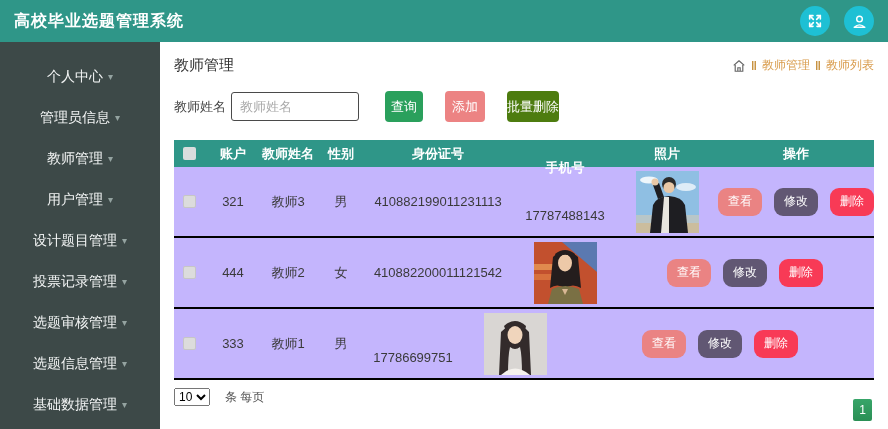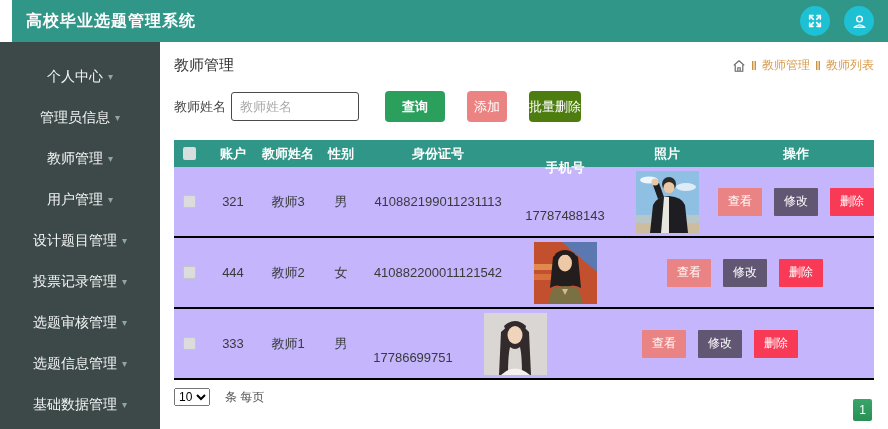--- a/index.html
+++ b/index.html
@@ -1,21 +1,21 @@
 <!DOCTYPE html>
 <html><head>
 <meta charset="utf-8">
 <style>
   * { margin:0; padding:0; box-sizing:border-box; }
   html,body { width:888px; height:429px; overflow:hidden; background:#fff;
     font-family:"Liberation Sans", sans-serif; }
 
   
   .topbar { height:42px; background:#2f9688; display:flex; align-items:center;
-    padding:0 14px;margin-left:12px; }
+    padding:0 14px; }
   .app-title { color:#fff; font-size:16px; font-weight:bold; letter-spacing:1px; }
   .topbar-icons { margin-left:auto; display:flex; gap:14px; }
   .icon-btn { width:30px; height:30px; border-radius:50%; background:#1ec0d4;
     border:none; display:flex; align-items:center; justify-content:center; cursor:pointer; }
 
   
   .main { display:flex; height:387px; }
   .sidebar { width:160px; background:#3d4948; padding-top:14px; flex-shrink:0; }
   .menu-item { height:41px; display:flex; align-items:center; justify-content:center;
     color:#f3f5f5; font-size:14px; cursor:pointer; }
@@ -31,21 +31,21 @@
   .crumb-sep { color:#c7913f; font-weight:bold; }
 
   
   .search-row { display:flex; align-items:center; margin:16px 0 18px 0; }
   .search-label { font-size:13px; color:#444; margin-right:5px; }
   .search-input { width:128px; height:29px; border:1px solid #4a4a4a; border-radius:3px;
     padding:0 8px; font-size:13px; color:#333; }
   .search-input::placeholder { color:#a9a9a9; }
   .btn { border:none; border-radius:4px; color:#fff; font-size:13px; cursor:pointer;
     height:31px; }
-  .btn-query { background:#2aa05c; width:60px; margin-left:26px;font-weight:bold; }
+  .btn-query { background:#2aa05c; width:38px; margin-left:26px; }
   .btn-add { background:#ec8383; width:40px; margin-left:22px; }
   .btn-batch { background:#4d7c0f; width:52px; margin-left:22px; }
 
   
   .table { width:100%; }
   .trow { display:flex; align-items:center; }
   .thead { background:#2f9688; color:#fff; height:27px; font-size:13px; font-weight:bold; }
   .tbody-row { background:#c4b5fd; height:71px; border-bottom:2px solid #000000;
     font-size:13px; color:#3a3a3a; }
   .cell { display:flex; align-items:center; justify-content:center; }
@@ -57,21 +57,21 @@
   .c-phone { width:102px;margin-top:28px; }
   .c-photo { width:102px; }
   .c-ops { flex:1; gap:12px; }
 
   .cb { width:13px; height:13px; border-radius:2px; display:inline-block; }
   .cb-head { background:#d9dddd; }
   .cb-row { background:#dcdcdc; border:1px solid #c6c6c6; }
 
   .photo { width:63px; height:62px; display:block; }
 
-  .btn-op { border:none; border-radius:1px; color:#fff; font-size:12px; cursor:pointer;
+  .btn-op { border:none; border-radius:9px; color:#fff; font-size:12px; cursor:pointer;
     width:44px; height:28px; }
   .btn-view { background:#ea8383; }
   .btn-edit { background:#615773; }
   .btn-delete { background:#f83a56; }
 
   
   .pager-row { display:flex; align-items:center; margin-top:8px; font-size:12px; color:#555; }
   .page-size { font-size:12px; margin-right:15px; height:18px; }
   .page-btn { position:absolute; right:16px; bottom:8px; width:19px; height:22px;
     background:linear-gradient(180deg,#38a569,#2a8f55); color:#fff; border:none;

